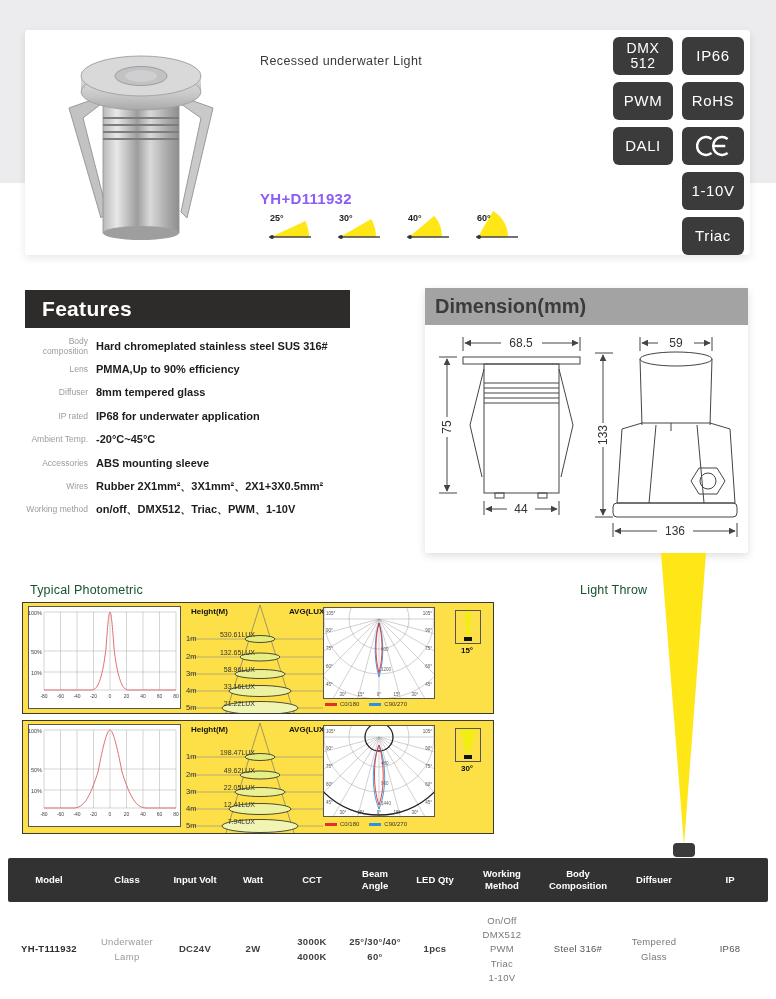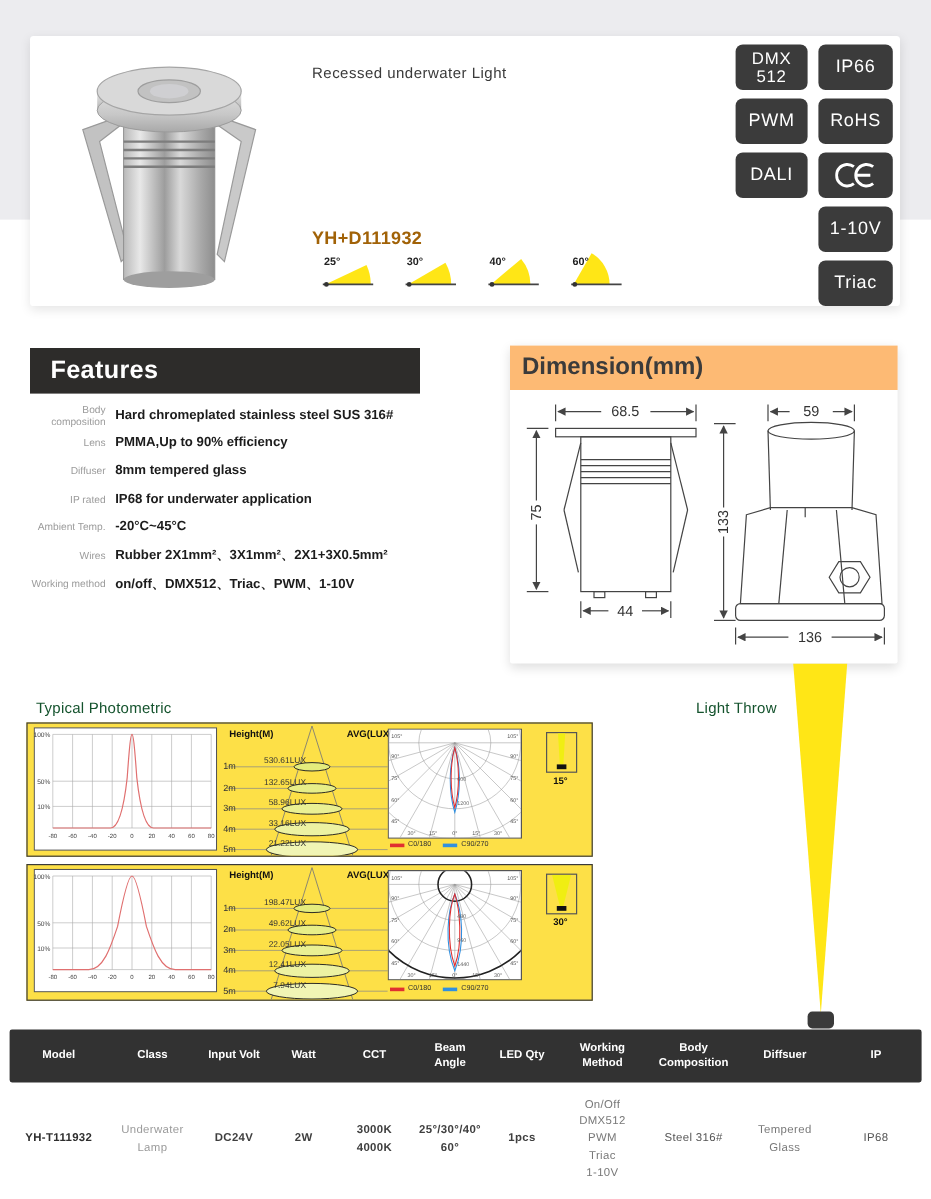--- a/index.html
+++ b/index.html
@@ -11,21 +11,21 @@
   .abs{position:absolute;}
   .pre{white-space:pre-line;}
 
   
   .band{left:0;top:0;width:776px;height:183px;background:#ececef;}
 
   
   .card{left:25px;top:30px;width:725px;height:225px;background:#fff;border-radius:3px;
         box-shadow:0 3px 9px rgba(0,0,0,.10);}
   .prod-title{left:235px;top:24px;font-size:12.5px;color:#3a3a3a;letter-spacing:.4px;}
-  .prod-model{left:235px;top:160px;font-size:15px;font-weight:bold;color:#a16207;letter-spacing:.3px;}
+  .prod-model{left:235px;top:160px;font-size:15px;font-weight:bold;color:#8b5cf6;letter-spacing:.3px;}
   .beam-row{left:231px;top:180px;display:flex;gap:12px;}
   .wedge{position:relative;width:46px;height:32px;margin-left:11px;}
   .wedge .wlabel{position:absolute;left:3px;top:3px;font-size:9px;font-weight:bold;color:#222;}
 
   .bcol{display:flex;flex-direction:column;gap:7px;}
   .bcol1{left:588px;top:7px;width:60px;}
   .bcol2{left:657px;top:7px;width:62px;}
   .badge{height:38px;background:#3b3b3b;border-radius:6px;color:#fff;display:flex;
          align-items:center;justify-content:center;font-size:15px;letter-spacing:.6px;text-align:center;line-height:1.05;}
 
@@ -33,21 +33,21 @@
   .feat-bar{left:25px;top:290px;width:325px;height:38px;background:#2d2c2a;display:flex;align-items:center;}
   .feat-bar span{color:#fff;font-size:21px;font-weight:bold;padding-left:17px;letter-spacing:.3px;}
   .feat-list{left:25px;top:334px;width:400px;}
   .frow{display:flex;align-items:center;height:23.4px;}
   .flabel{width:63px;text-align:right;font-size:8.5px;color:#9b9b9b;flex-shrink:0;}
   .fvalue{margin-left:8px;font-size:11px;font-weight:bold;color:#1c1c1c;text-align:center;}
 
   
   .dim-card{left:425px;top:288px;width:323px;height:265px;background:#fff;border-radius:2px;
             box-shadow:0 3px 9px rgba(0,0,0,.13);}
-  .dim-header{height:37px;background:#fdba74;display:flex;align-items:center;}
+  .dim-header{height:37px;background:#a3a3a3;display:flex;align-items:center;}
   .dim-header span{font-size:20px;font-weight:bold;color:#3b3b3b;padding-left:10px;}
 
   
   .sec-label{font-size:12.5px;color:#14532d;letter-spacing:.2px;}
 
   
   .pbox{left:22px;width:470px;background:#fde047;border:1px solid #3a3a3a;}
   .pbox1{top:602px;height:110px;}
   .pbox2{top:720px;height:112px;}
   .cone-head{position:absolute;font-size:8px;font-weight:bold;color:#111;}
@@ -197,20 +197,24 @@
   </div>
   <div class="frow">
     <span class="flabel">IP rated</span>
     <span class="fvalue">IP68 for underwater application</span>
   </div>
   <div class="frow">
     <span class="flabel">Ambient Temp.</span>
     <span class="fvalue">-20°C~45°C</span>
   </div>
   <div class="frow">
+    <span class="flabel">Accessories</span>
+    <span class="fvalue">ABS mounting sleeve</span>
+  </div>
+  <div class="frow">
     <span class="flabel">Wires</span>
     <span class="fvalue">Rubber 2X1mm²、3X1mm²、2X1+3X0.5mm²</span>
   </div>
   <div class="frow">
     <span class="flabel">Working method</span>
     <span class="fvalue">on/off、DMX512、Triac、PWM、1-10V</span>
   </div>
 </div>
 
 <div class="abs dim-card">

